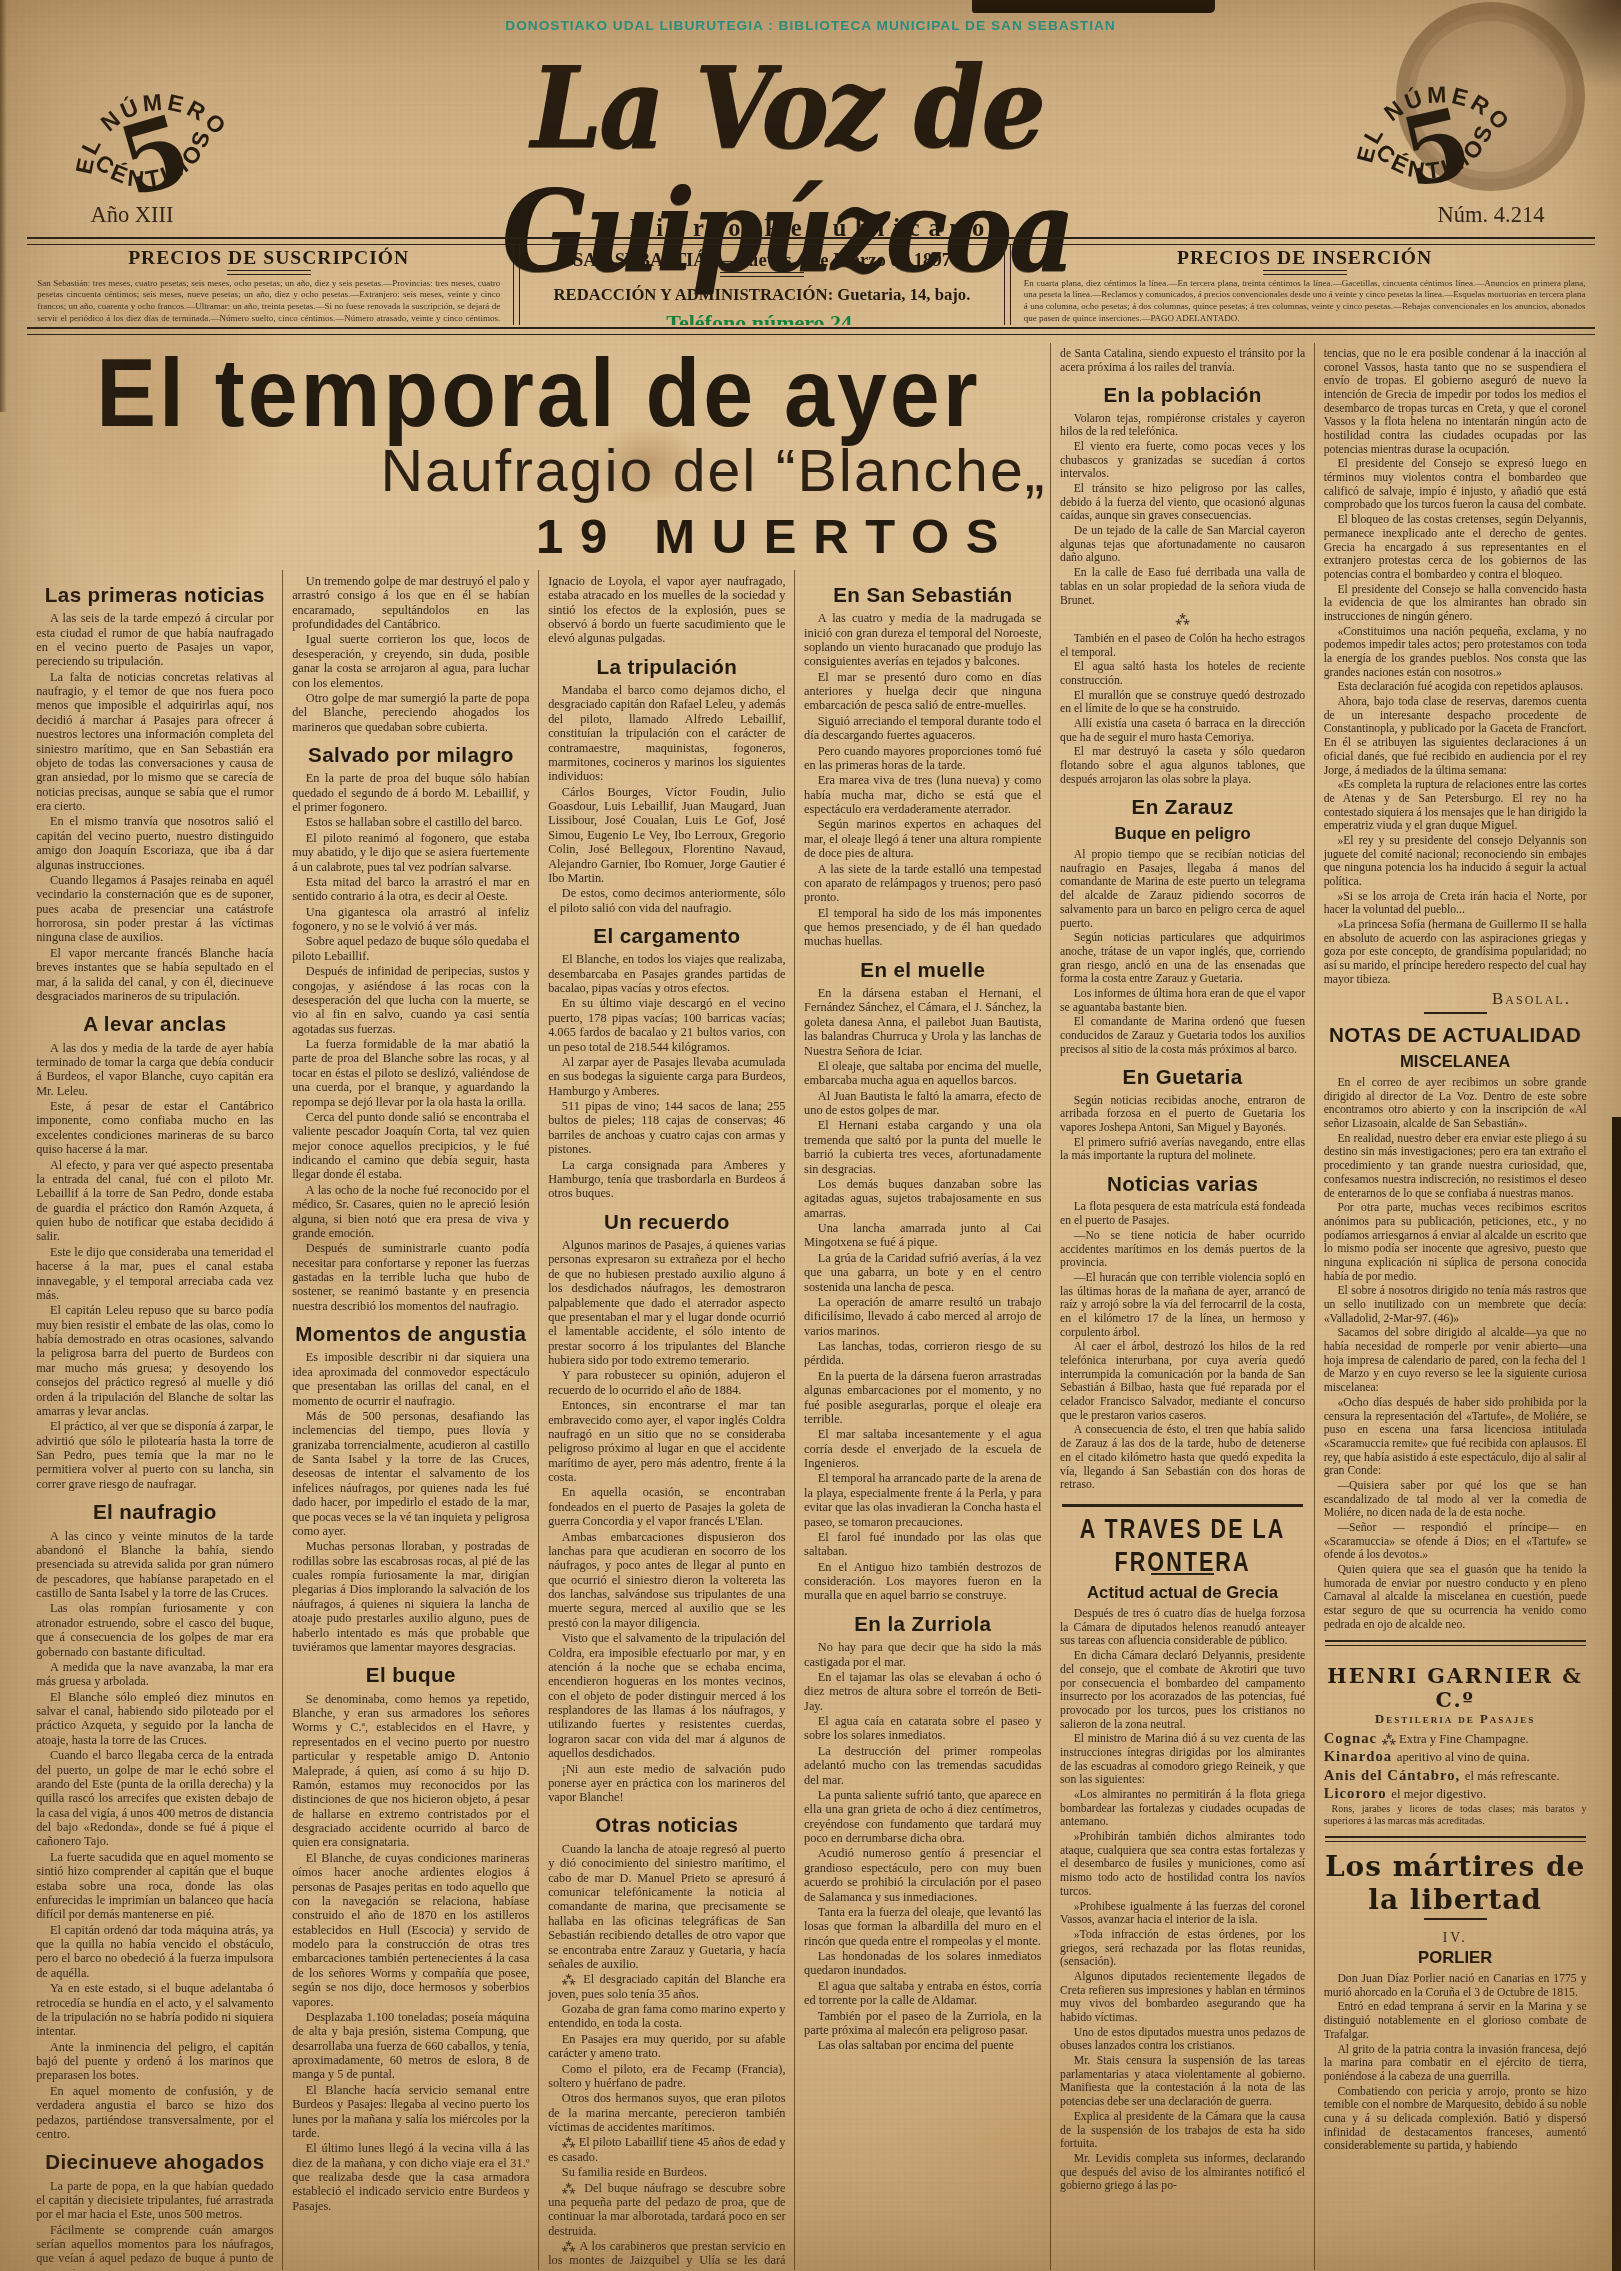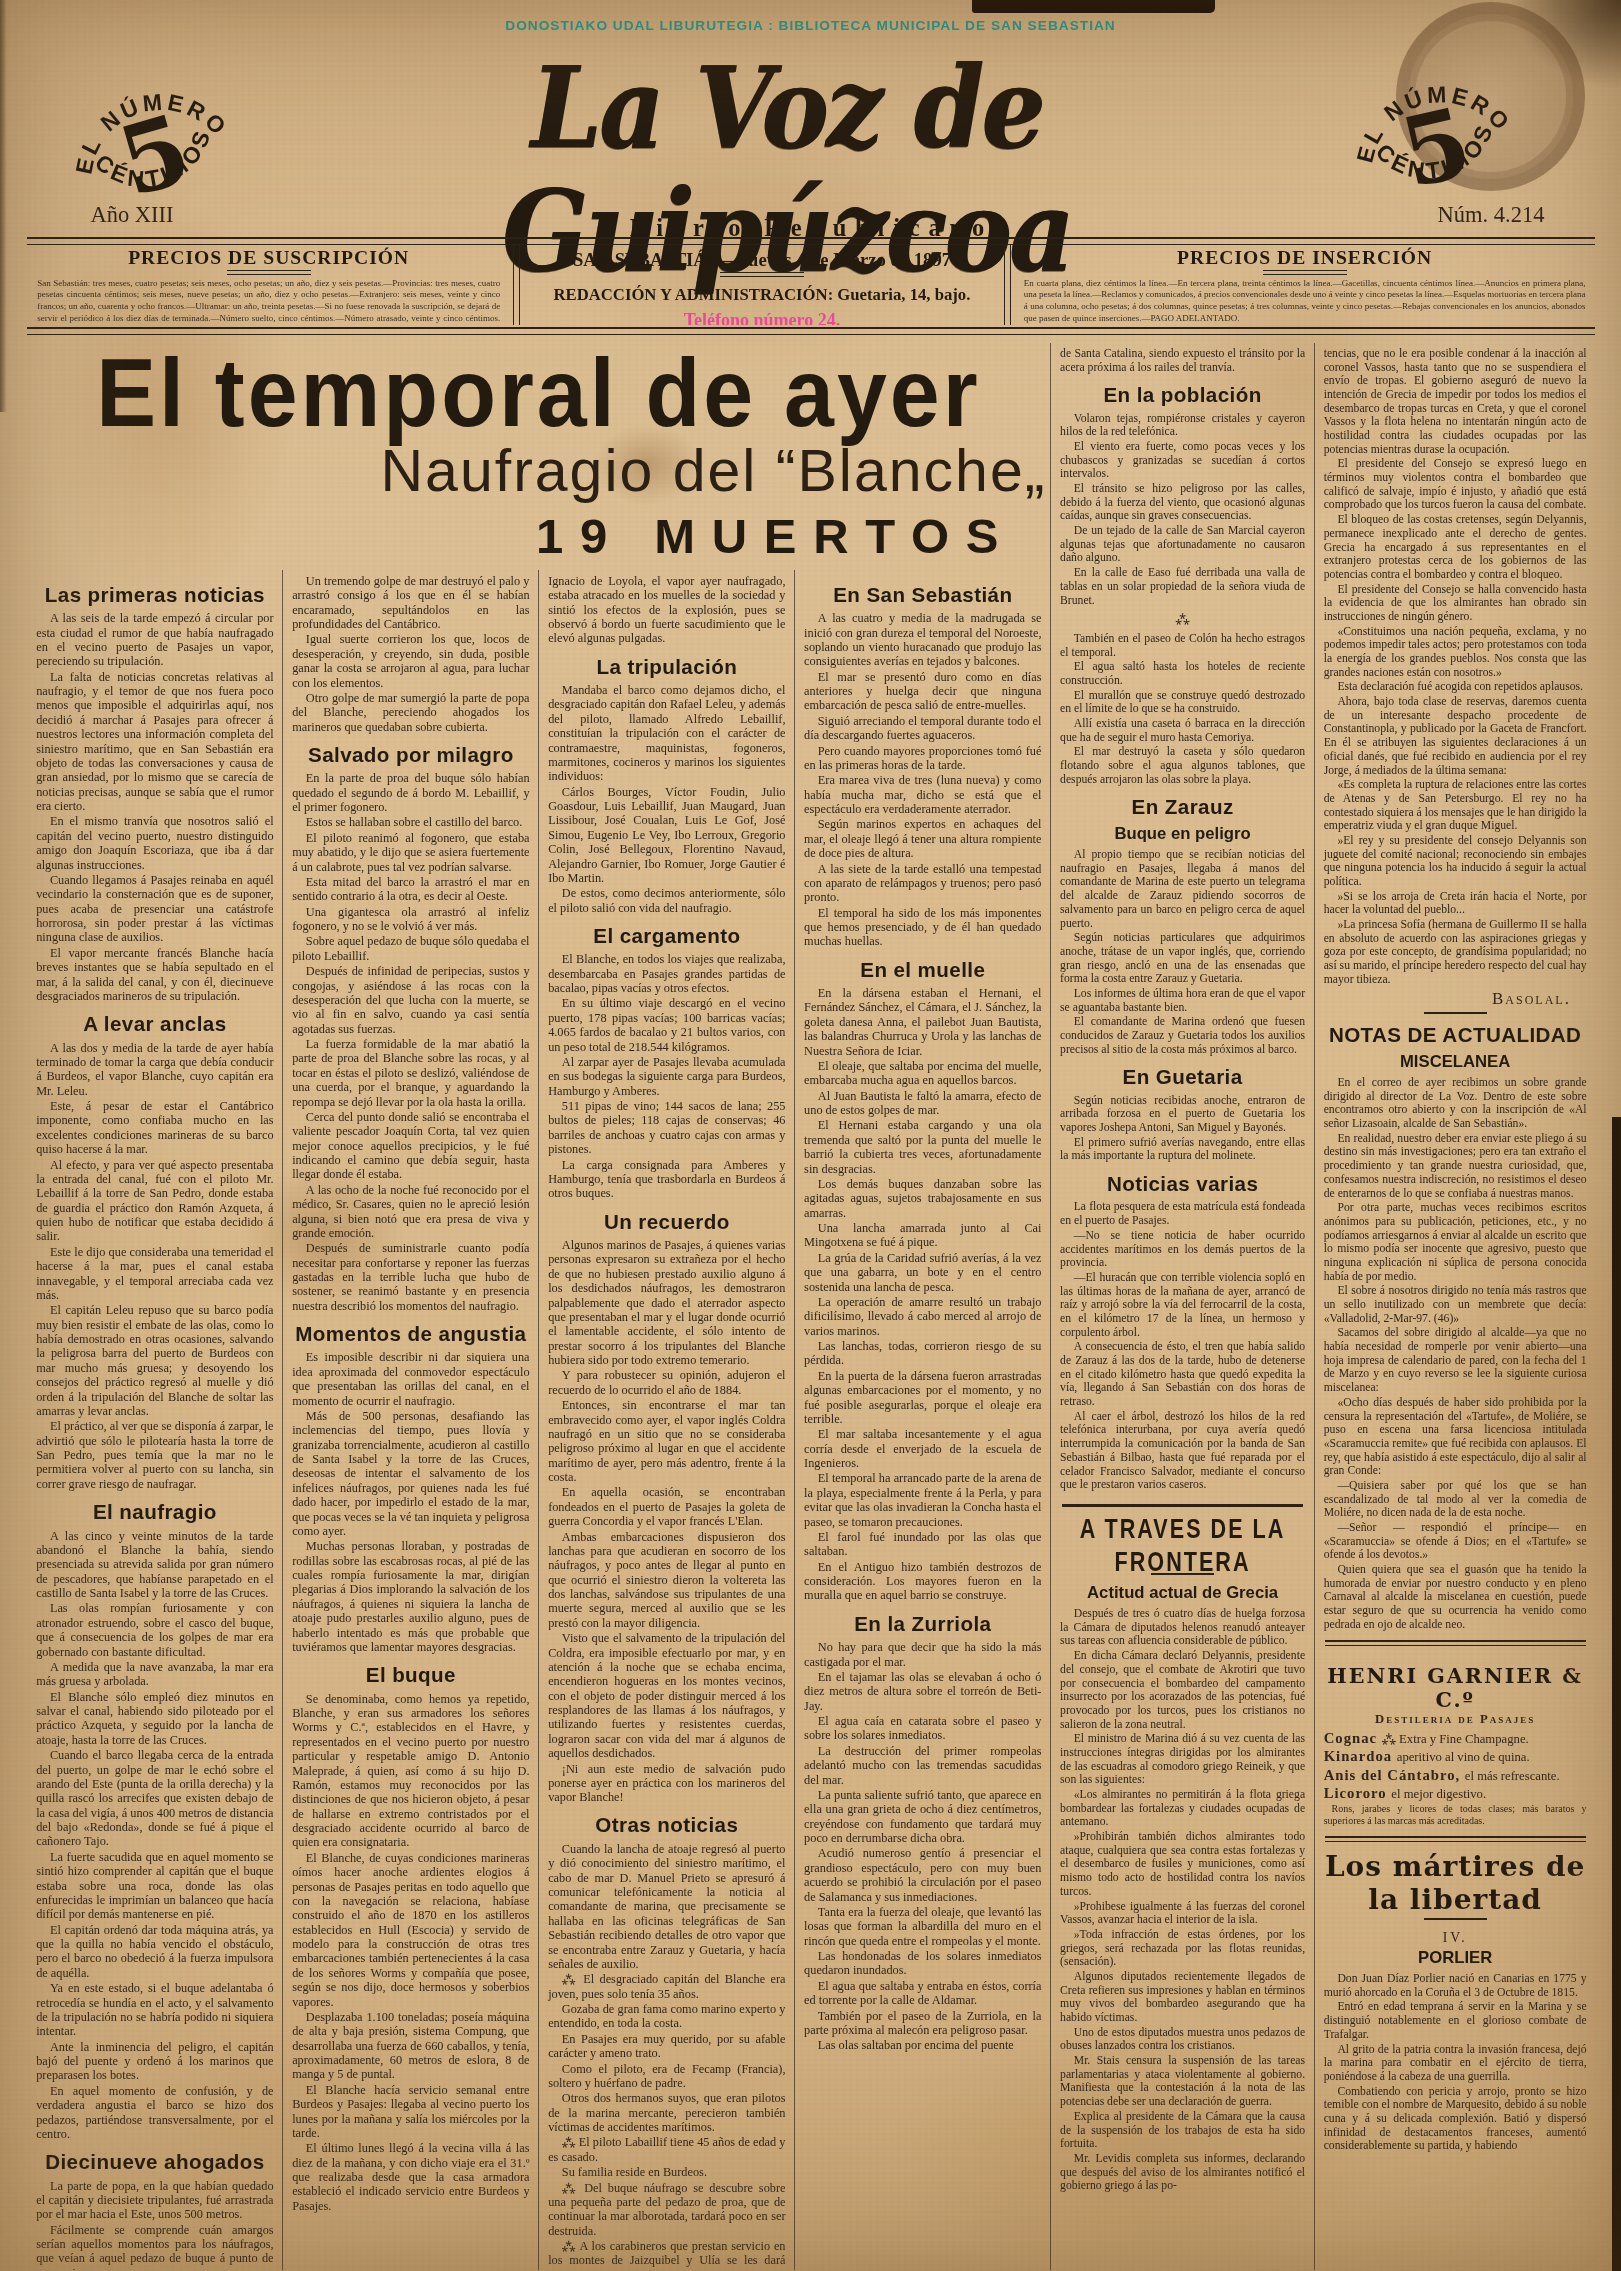--- a/index.html
+++ b/index.html
@@ -43,21 +43,21 @@
   #infobar{position:absolute;left:27.4px;top:245px;width:1568px;height:80px;display:flex;}
   .info-cell{padding:2px 9.8px;overflow:hidden;}
   .info-cell.left{flex:0 0 463px;} .info-cell.center{flex:0 0 459px;text-align:center;}
   .info-cell.right{flex:1;}
   .vsep{flex:0 0 4.9px;border-left:1px solid #2c2115;border-right:1px solid #2c2115;margin:0 2.9px;}
   .info-title{font-weight:700;font-size:19.6px;text-align:center;letter-spacing:1px;color:#241b10;}
   .info-underline{width:84px;height:2.9px;margin:1px auto 2.9px;border-top:1px solid #2c2115;border-bottom:1px solid #2c2115;}
   .info-body{font-size:9px;line-height:1.3;text-align:justify;color:#3a2c1d;}
   .info-line1{font-weight:700;font-size:18.6px;margin-top:2px;color:#241b10;}
   .info-line2{font-weight:700;font-size:16.7px;margin-top:7.8px;color:#241b10;}
-  .info-line3{font-size:18px;margin-top:4.9px;font-weight:700;color:#ec4899;}
+  .info-line3{font-size:22px;margin-top:4.9px;font-weight:700;color:#15803d;}
   
   #content{position:absolute;left:27.4px;top:343px;width:1568px;height:1927px;display:flex;}
   #main4{width:1031px;display:flex;flex-direction:column;}
   #headline{height:227px;overflow:hidden;color:#241b10;}
   #headline .l1{font-family:"Liberation Sans",sans-serif;font-weight:800;font-size:88px;line-height:1.02;
     text-align:center;letter-spacing:2.9px;transform:scale(1.02,1.1);transform-origin:center top;}
   #headline .l2{font-family:"Liberation Sans",sans-serif;font-weight:400;font-size:59px;line-height:1.05;
     text-align:right;padding-right:3.9px;letter-spacing:2px;margin-top:7.8px;color:#2b2013;}
   #headline .l3{font-family:"Liberation Sans",sans-serif;font-weight:800;font-size:49px;line-height:1;
     text-align:right;padding-right:35px;letter-spacing:16.7px;margin-top:9.8px;}
@@ -334,22 +334,22 @@
       <p>Según noticias particulares que adquirimos anoche, trátase de un vapor inglés, que, corriendo gran riesgo, ancló en una de las ensenadas que forma la costa entre Zarauz y Guetaria.</p>
       <p>Los informes de última hora eran de que el vapor se aguantaba bastante bien.</p>
       <p>El comandante de Marina ordenó que fuesen conducidos de Zarauz y Guetaria todos los auxilios precisos al sitio de la costa más próximos al barco.</p>
       <h2>En Guetaria</h2>
       <p>Según noticias recibidas anoche, entraron de arribada forzosa en el puerto de Guetaria los vapores Joshepa Antoni, San Miguel y Bayonés.</p>
       <p>El primero sufrió averías navegando, entre ellas la más importante la ruptura del molinete.</p>
       <h2>Noticias varias</h2>
       <p>La flota pesquera de esta matrícula está fondeada en el puerto de Pasajes.</p>
       <p>—No se tiene noticia de haber ocurrido accidentes marítimos en los demás puertos de la provincia.</p>
       <p>—El huracán que con terrible violencia sopló en las últimas horas de la mañana de ayer, arrancó de raíz y arrojó sobre la vía del ferrocarril de la costa, en el kilómetro 17 de la línea, un hermoso y corpulento árbol.</p>
+      <p>Al caer el árbol, destrozó los hilos de la red telefónica interurbana, por cuya avería quedó interrumpida la comunicación por la banda de San Sebastián á Bilbao, hasta que fué reparada por el celador Francisco Salvador, mediante el concurso que le prestaron varios caseros.</p>
       <p>A consecuencia de ésto, el tren que había salido de Zarauz á las dos de la tarde, hubo de detenerse en el citado kilómetro hasta que quedó expedita la vía, llegando á San Sebastián con dos horas de retraso.</p>
-      <p>Al caer el árbol, destrozó los hilos de la red telefónica interurbana, por cuya avería quedó interrumpida la comunicación por la banda de San Sebastián á Bilbao, hasta que fué reparada por el celador Francisco Salvador, mediante el concurso que le prestaron varios caseros.</p>
       <div class="hr3"></div>
       <div class="disp">A TRAVES DE LA FRONTERA</div>
       <div class="hrs"></div>
       <div class="h3">Actitud actual de Grecia</div>
       <p>Después de tres ó cuatro días de huelga forzosa la Cámara de diputados helenos reanudó anteayer sus tareas con afluencia considerable de público.</p>
       <p>En dicha Cámara declaró Delyannis, presidente del consejo, que el combate de Akrotiri que tuvo por consecuencia el bombardeo del campamento insurrecto por los acorazados de las potencias, fué provocado por los turcos, pues los cristianos no salieron de la zona neutral.</p>
       <p>El ministro de Marina dió á su vez cuenta de las instrucciones íntegras dirigidas por los almirantes de las escuadras al comodoro griego Reineik, y que son las siguientes:</p>
       <p>«Los almirantes no permitirán á la flota griega bombardear las fortalezas y ciudades ocupadas de antemano.</p>
       <p>»Prohibirán también dichos almirantes todo ataque, cualquiera que sea contra estas fortalezas y el desembarco de fusiles y municiones, como así mismo todo acto de hostilidad contra los navíos turcos.</p>
       <p>»Prohibese igualmente á las fuerzas del coronel Vassos, avanzar hacia el interior de la isla.</p>

